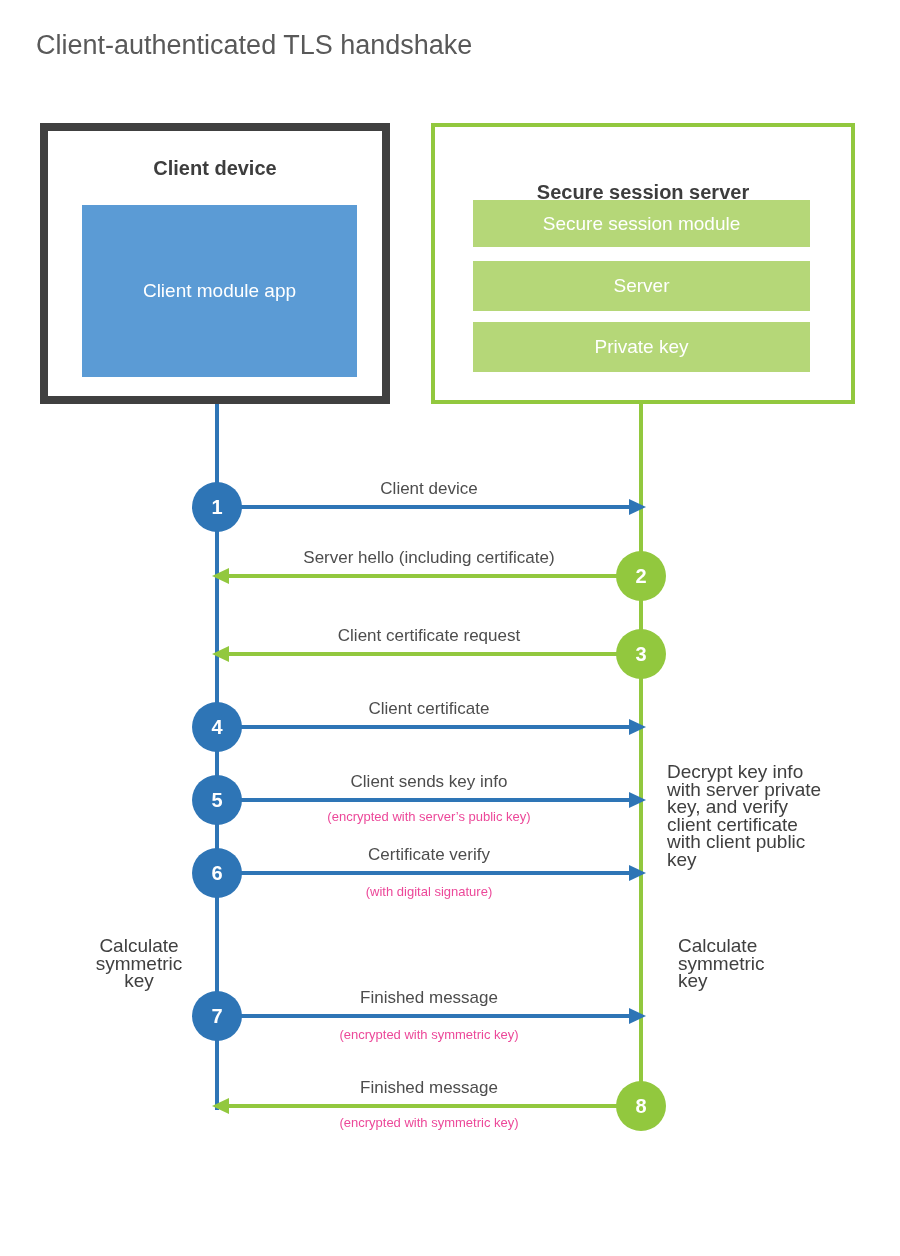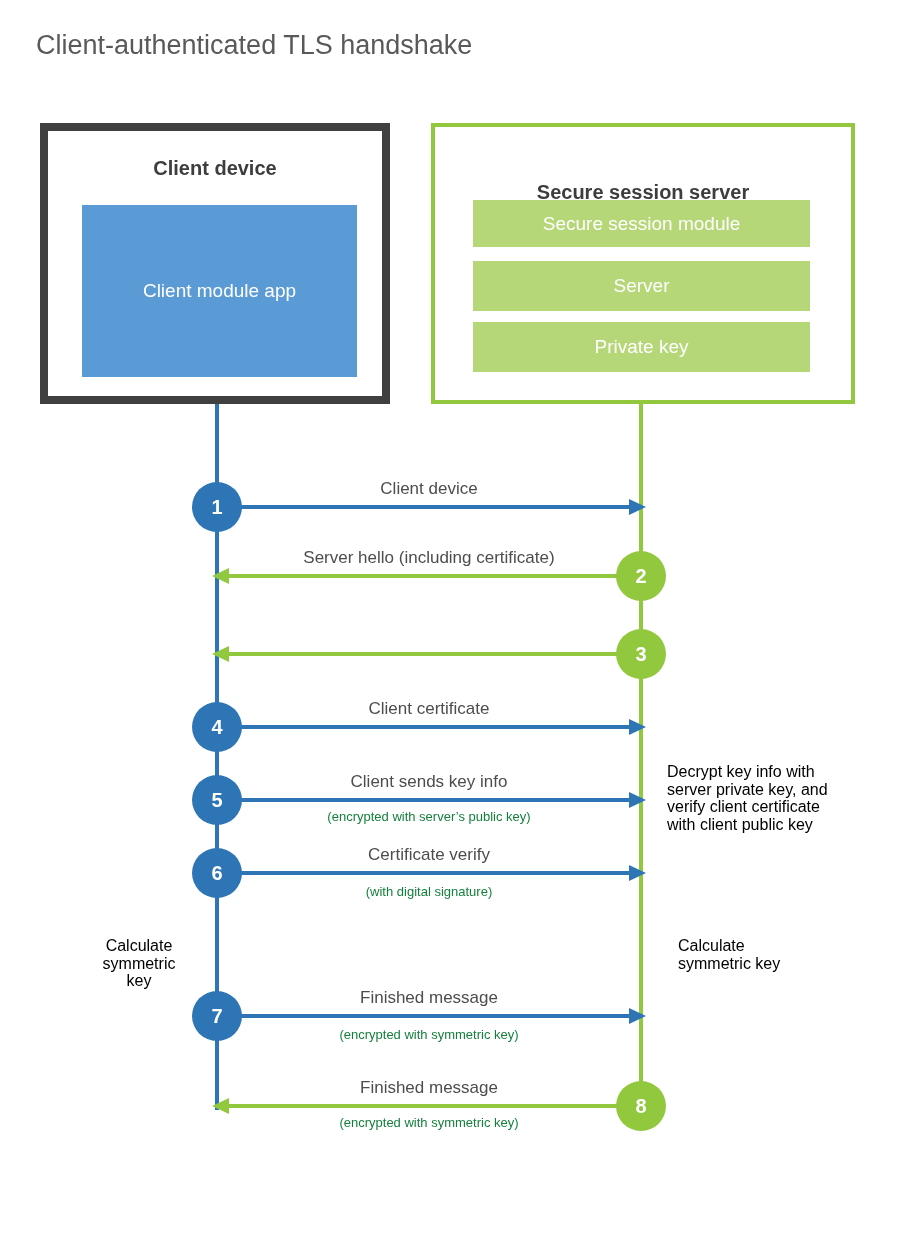--- a/index.html
+++ b/index.html
@@ -24,22 +24,22 @@
   .head{width:0;height:0;border-top:8px solid transparent;border-bottom:8px solid transparent;z-index:2;}
   .head-right{border-left:17px solid #2e75b6;}
   .head-left{border-right:17px solid #92c83e;}
   .circle{
     width:50px;height:50px;border-radius:50%;display:flex;align-items:center;justify-content:center;
     color:#ffffff;font-size:20px;font-weight:bold;z-index:3;
   }
   .circle-blue{background:#2e75b6;}
   .circle-green{background:#92c83e;}
   .msg-label{width:424px;text-align:center;font-size:17px;line-height:20px;color:#4d4d4d;z-index:4;}
-  .msg-sub{width:424px;text-align:center;font-size:13px;line-height:18px;color:#15803d;z-index:4;}
-  .note{font-size:16px;line-height:17.5px;color:#000000;z-index:4;}
+  .msg-sub{width:424px;text-align:center;font-size:13px;line-height:18px;color:#ec4899;z-index:4;}
+  .note{font-size:19px;line-height:17.5px;color:#404040;z-index:4;}
 </style>
 </head>
 <body>
 
 <div class="canvas">
 
   <div class="abs diagram-title" style="left:36px;top:30px;">Client-authenticated TLS handshake</div>
 
   <div class="abs actor-box client-box" style="left:40px;top:123px;width:350px;height:281px;">
     <div class="abs actor-title" style="left:0;top:26px;">Client device</div>
@@ -61,20 +61,21 @@
   <div class="abs msg-label" style="left:217px;top:479px;">Client device</div>
   <div class="abs arrow-line arrow-blue" style="left:217px;top:505px;width:413px;"></div>
   <div class="abs head head-right" style="left:629px;top:499px;"></div>
   <div class="abs circle circle-blue" style="left:192px;top:482px;">1</div>
 
   <div class="abs msg-label" style="left:217px;top:548px;">Server hello (including certificate)</div>
   <div class="abs arrow-line arrow-green" style="left:229px;top:574px;width:412px;"></div>
   <div class="abs head head-left" style="left:212px;top:568px;"></div>
   <div class="abs circle circle-green" style="left:616px;top:551px;">2</div>
 
+  <div class="abs msg-label" style="left:217px;top:626px;">Client certificate request</div>
   <div class="abs arrow-line arrow-green" style="left:229px;top:652px;width:412px;"></div>
   <div class="abs head head-left" style="left:212px;top:646px;"></div>
   <div class="abs circle circle-green" style="left:616px;top:629px;">3</div>
 
   <div class="abs msg-label" style="left:217px;top:699px;">Client certificate</div>
   <div class="abs arrow-line arrow-blue" style="left:217px;top:725px;width:413px;"></div>
   <div class="abs head head-right" style="left:629px;top:719px;"></div>
   <div class="abs circle circle-blue" style="left:192px;top:702px;">4</div>
 
   <div class="abs msg-label" style="left:217px;top:772px;">Client sends key info</div>

